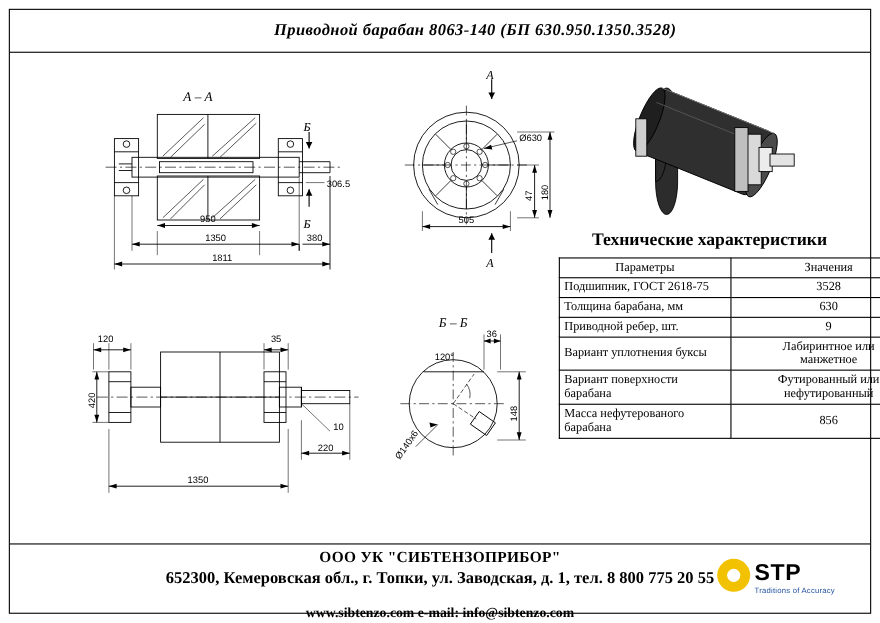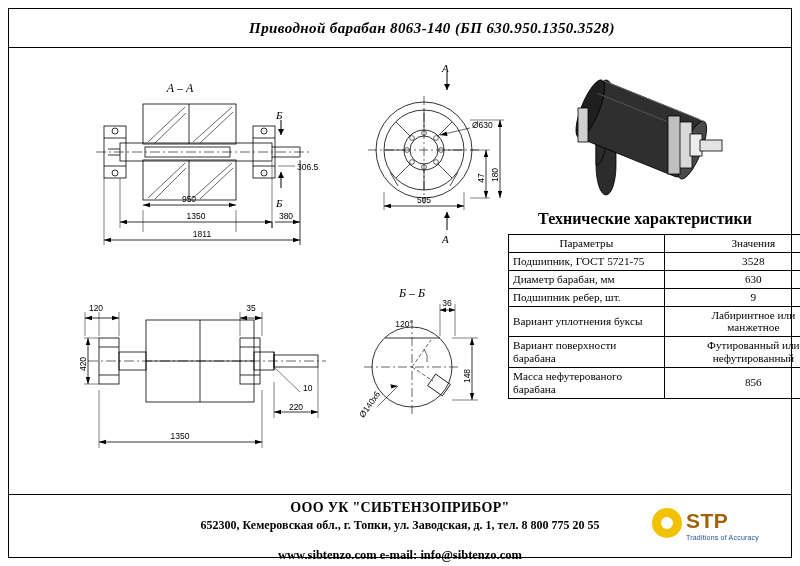--- a/index.html
+++ b/index.html
@@ -63,21 +63,21 @@
     width: 800px;
     text-align: center;
   }
   .footer .f1 {
     font-weight: bold;
     font-size: 14px;
     letter-spacing: 0.3px;
   }
   .footer .f2 {
     font-weight: bold;
-    font-size: 12px;
+    font-size: 15px;
     margin-top: 2px;
   }
   .footer .f3 {
     font-weight: bold;
     font-size: 12.5px;
     margin-top: 15px;
   }
   
   .logo {
     position: absolute;
@@ -105,21 +105,21 @@
     border-radius: 50%;
     background: #fff;
   }
   .logo .stp {
     position: absolute;
     left: 34px;
     top: 3px;
     font-family: "Liberation Sans", sans-serif;
     font-weight: bold;
     font-size: 21px;
-    color: #a16207;
+    color: #000000;
     letter-spacing: 0.5px;
   }
   .logo .tag {
     position: absolute;
     left: 34px;
     top: 28px;
     font-family: "Liberation Sans", sans-serif;
     font-size: 7px;
     color: #1f4e9c;
     letter-spacing: 0.2px;
@@ -459,29 +459,29 @@
   </svg>
 
   <div class="tech-title">Технические характеристики</div>
   <table class="tech">
     <tbody>
       <tr class="head">
         <td class="p">Параметры</td>
         <td class="v">Значения</td>
       </tr>
       <tr>
-        <td class="p">Подшипник, ГОСТ 5721-75</td>
+        <td class="p">Подшипник, ГОСТ 2618-75</td>
         <td class="v">3528</td>
       </tr>
       <tr>
-        <td class="p">Диаметр барабан, мм</td>
+        <td class="p">Толщина барабана, мм</td>
         <td class="v">630</td>
       </tr>
       <tr>
-        <td class="p">Подшипник ребер, шт.</td>
+        <td class="p">Приводной ребер, шт.</td>
         <td class="v">9</td>
       </tr>
       <tr>
         <td class="p">Вариант уплотнения буксы</td>
         <td class="v">Лабиринтное или манжетное</td>
       </tr>
       <tr>
         <td class="p">Вариант поверхности барабана</td>
         <td class="v">Футированный или нефутированный</td>
       </tr>

